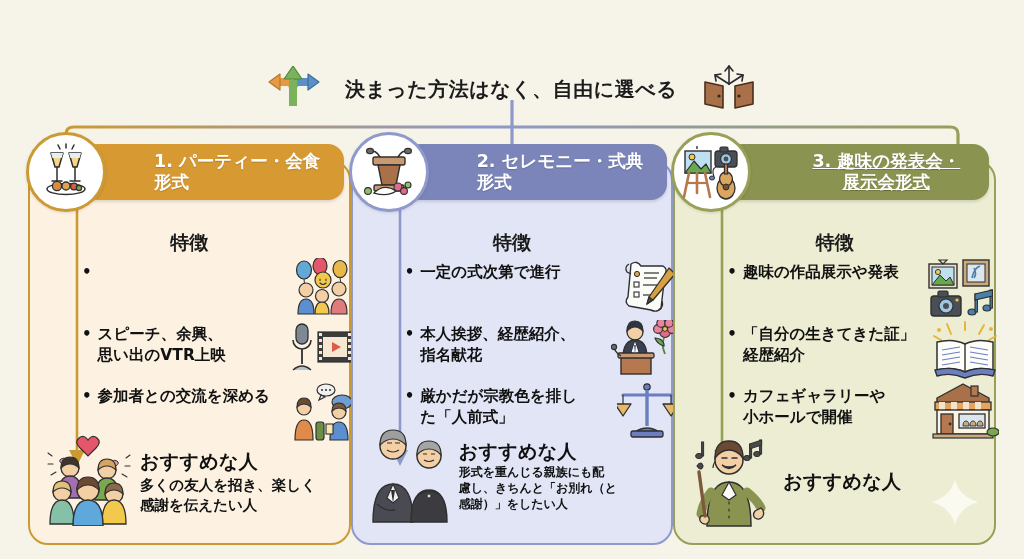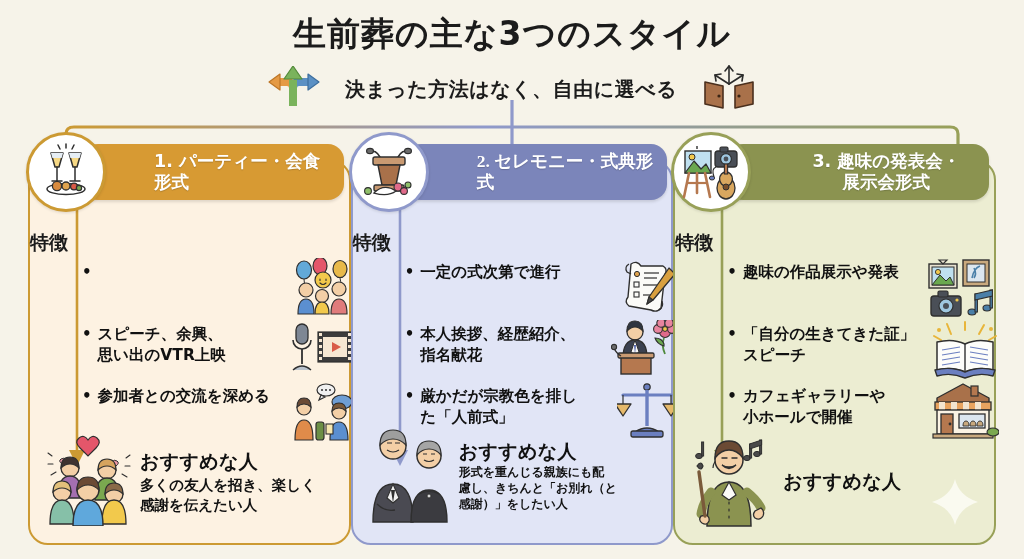--- a/index.html
+++ b/index.html
@@ -51,42 +51,42 @@
     border-radius: 16px;
     background: #d79a33;
     color: #fff;
     display: flex; align-items: center;
     padding: 6px 8px 6px 72px;
     font-size: 17.5px; font-weight: 700;
     line-height: 1.18;
     text-shadow: 0 1px 1px rgba(0,0,0,.18);
     box-shadow: 0 2px 3px rgba(0,0,0,.12);
   }
-  .card.c2 .pill { background: #7b85ba; font-family: Liberation Serif, serif; }
-  .card.c3 .pill { background: #8b9350; justify-content: center; padding-left: 64px; text-align: center; }
+  .card.c2 .pill { background: #7b85ba; }
+  .card.c3 .pill { background: #8b9350; justify-content: center; padding-left: 64px; text-align: center; text-decoration: underline; }
 
   .badge {
     position: absolute; top: -30px; left: -4px;
     width: 80px; height: 80px; border-radius: 50%;
     background: #ffffff;
     border: 3px solid #cc9a33;
     display: flex; align-items: center; justify-content: center;
     z-index: 4;
     box-shadow: 0 1px 3px rgba(0,0,0,.12);
   }
   .card.c2 .badge { border-color: #8f99cb; }
   .card.c3 .badge { border-color: #98a058; }
 
   
   .vline { position: absolute; left: 36px; top: 48px; width: 22px; height: 258px; }
 
   
   .feat-head {
     position: absolute; top: 68px; left: 0; width: 100%;
-    text-align: left; font-size: 19px; font-weight: 700; color: #1b1b1b;
+    text-align: center; font-size: 19px; font-weight: 700; color: #1b1b1b;
   }
   .feat-list { position: absolute; top: 100px; left: 52px; width: 266px; }
   .feat {
     position: relative;
     display: flex; align-items: flex-start; gap: 6px;
     min-height: 62px;
     font-size: 15.5px; font-weight: 700; color: #111; line-height: 1.38;
   }
   .feat .bullet { font-size: 15px; line-height: 1.35; }
   .feat .ftext { flex: 1; white-space: pre-line; padding-right: 2px; }
@@ -107,21 +107,20 @@
   .card.c2 .rec { height: 118px; }
   .card.c2 .rec-text { font-size: 12px; }
 
   .sparkle { position: absolute; right: 16px; bottom: 14px; }
 </style>
 </head>
 <body>
 
 <div class="page">
 
-  <div class="title">生前葬の主な3つのスタイル</div>
 
   <div class="subtitle-row">
     <span>
       <svg width="54" height="42" viewBox="0 0 54 42">
         <path d="M26 38 L26 22 Q26 16 32 16 L42 16" fill="none" stroke="#5b90c4" stroke-width="8" stroke-linecap="butt"></path>
         <path d="M41 8 L52 16 L41 24 Z" fill="#5b90c4" stroke="#3d6e9e" stroke-width="1.2" stroke-linejoin="round"></path>
         <path d="M26 38 L26 22 Q26 16 20 16 L12 16" fill="none" stroke="#e59a45" stroke-width="8"></path>
         <path d="M13 8 L2 16 L13 24 Z" fill="#e59a45" stroke="#bd7627" stroke-width="1.2" stroke-linejoin="round"></path>
         <rect x="22" y="14" width="8" height="26" fill="#7ab35c"></rect>
         <path d="M26 0 L35 13 L17 13 Z" fill="#7ab35c" stroke="#538a3a" stroke-width="1.2" stroke-linejoin="round"></path>
@@ -501,21 +500,21 @@
                 <rect x="63" y="32" width="2.4" height="18"></rect>
                 <path d="M48 36 L65.4 32 L65.4 38 L48 42 Z"></path>
               </g>
             </svg>
           </span>
         </div>
 
         <div class="feat">
           <span class="bullet">•</span>
           <span class="ftext">「自分の生きてきた証」
-スピーチ</span>
+経歴紹介</span>
           <span class="ficon">
             <svg width="68" height="60" viewBox="0 0 68 60">
               <g stroke="#e8b53a" stroke-width="2" stroke-linecap="round">
                 <path d="M20 14 L16 4"></path>
                   <path d="M34 10 L34 2"></path>
                   <path d="M48 14 L53 5"></path>
                 <path d="M10 20 L3 16"></path>
                   <path d="M58 20 L65 16"></path>
               </g>
               <circle cx="8" cy="10" r="2" fill="#e8b53a"></circle>

